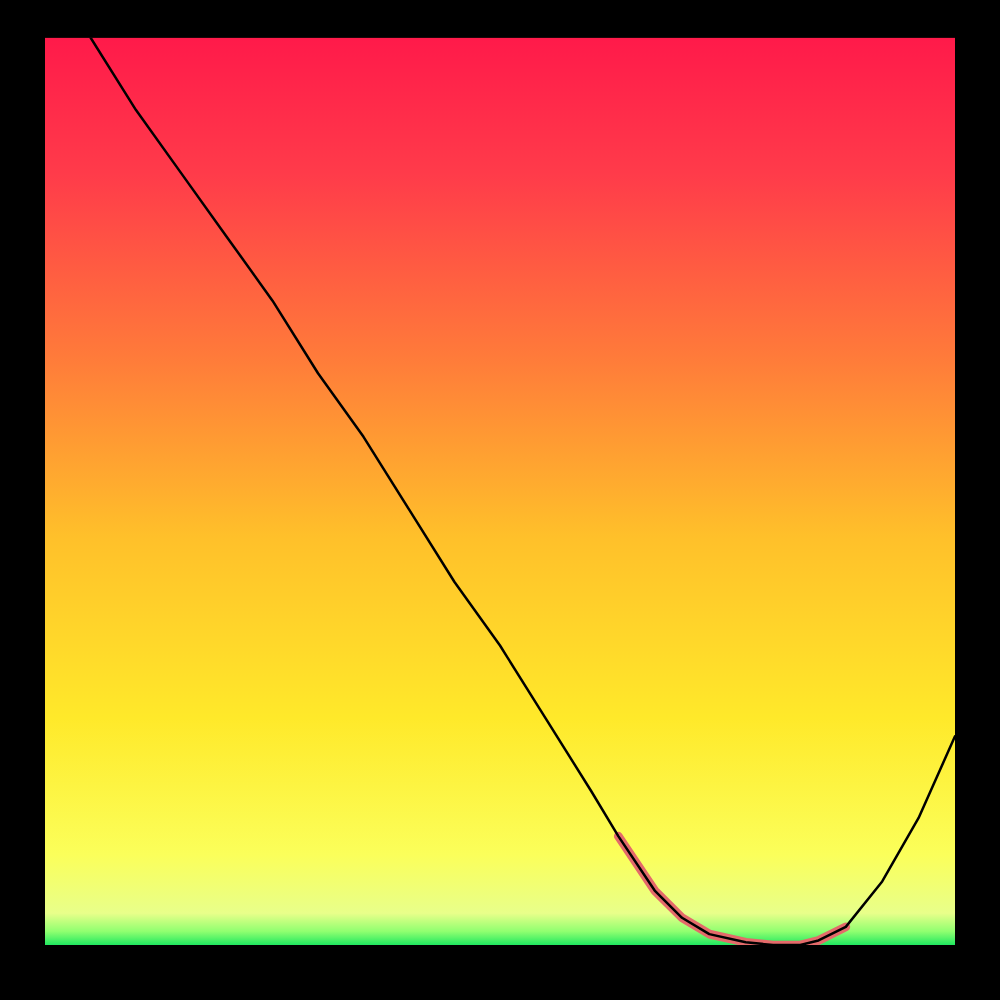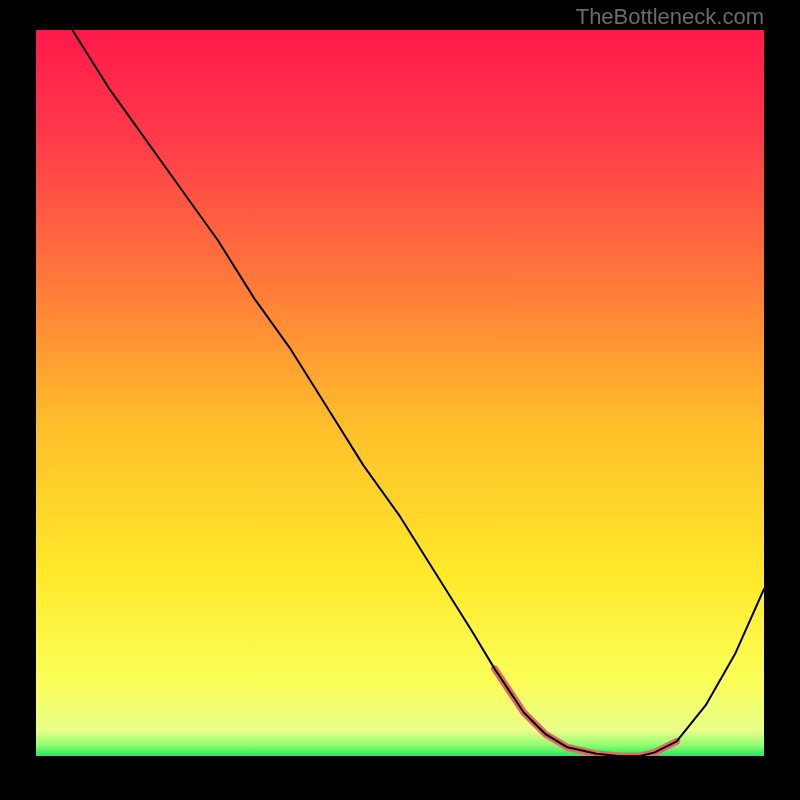--- a/index.html
+++ b/index.html
@@ -37,21 +37,20 @@
   }
   svg {
     display: block;
   }
 </style>
 </head>
 <body>
 
 <div class="frame">
 
-  <div class="watermark">TheBottleneck.com</div>
 
   <div class="plot-area">
     <svg id="chart-svg" width="728" height="726" viewBox="0 0 728 726" preserveAspectRatio="none">
       <defs>
         <linearGradient id="bg-grad" x1="0" y1="0" x2="0" y2="1">
             <stop offset="0%" stop-color="#ff1a4a"></stop>
             <stop offset="15%" stop-color="#ff3b4a"></stop>
             <stop offset="35%" stop-color="#ff7a3a"></stop>
             <stop offset="55.00000000000001%" stop-color="#ffc02a"></stop>
             <stop offset="75%" stop-color="#ffe92a"></stop>

